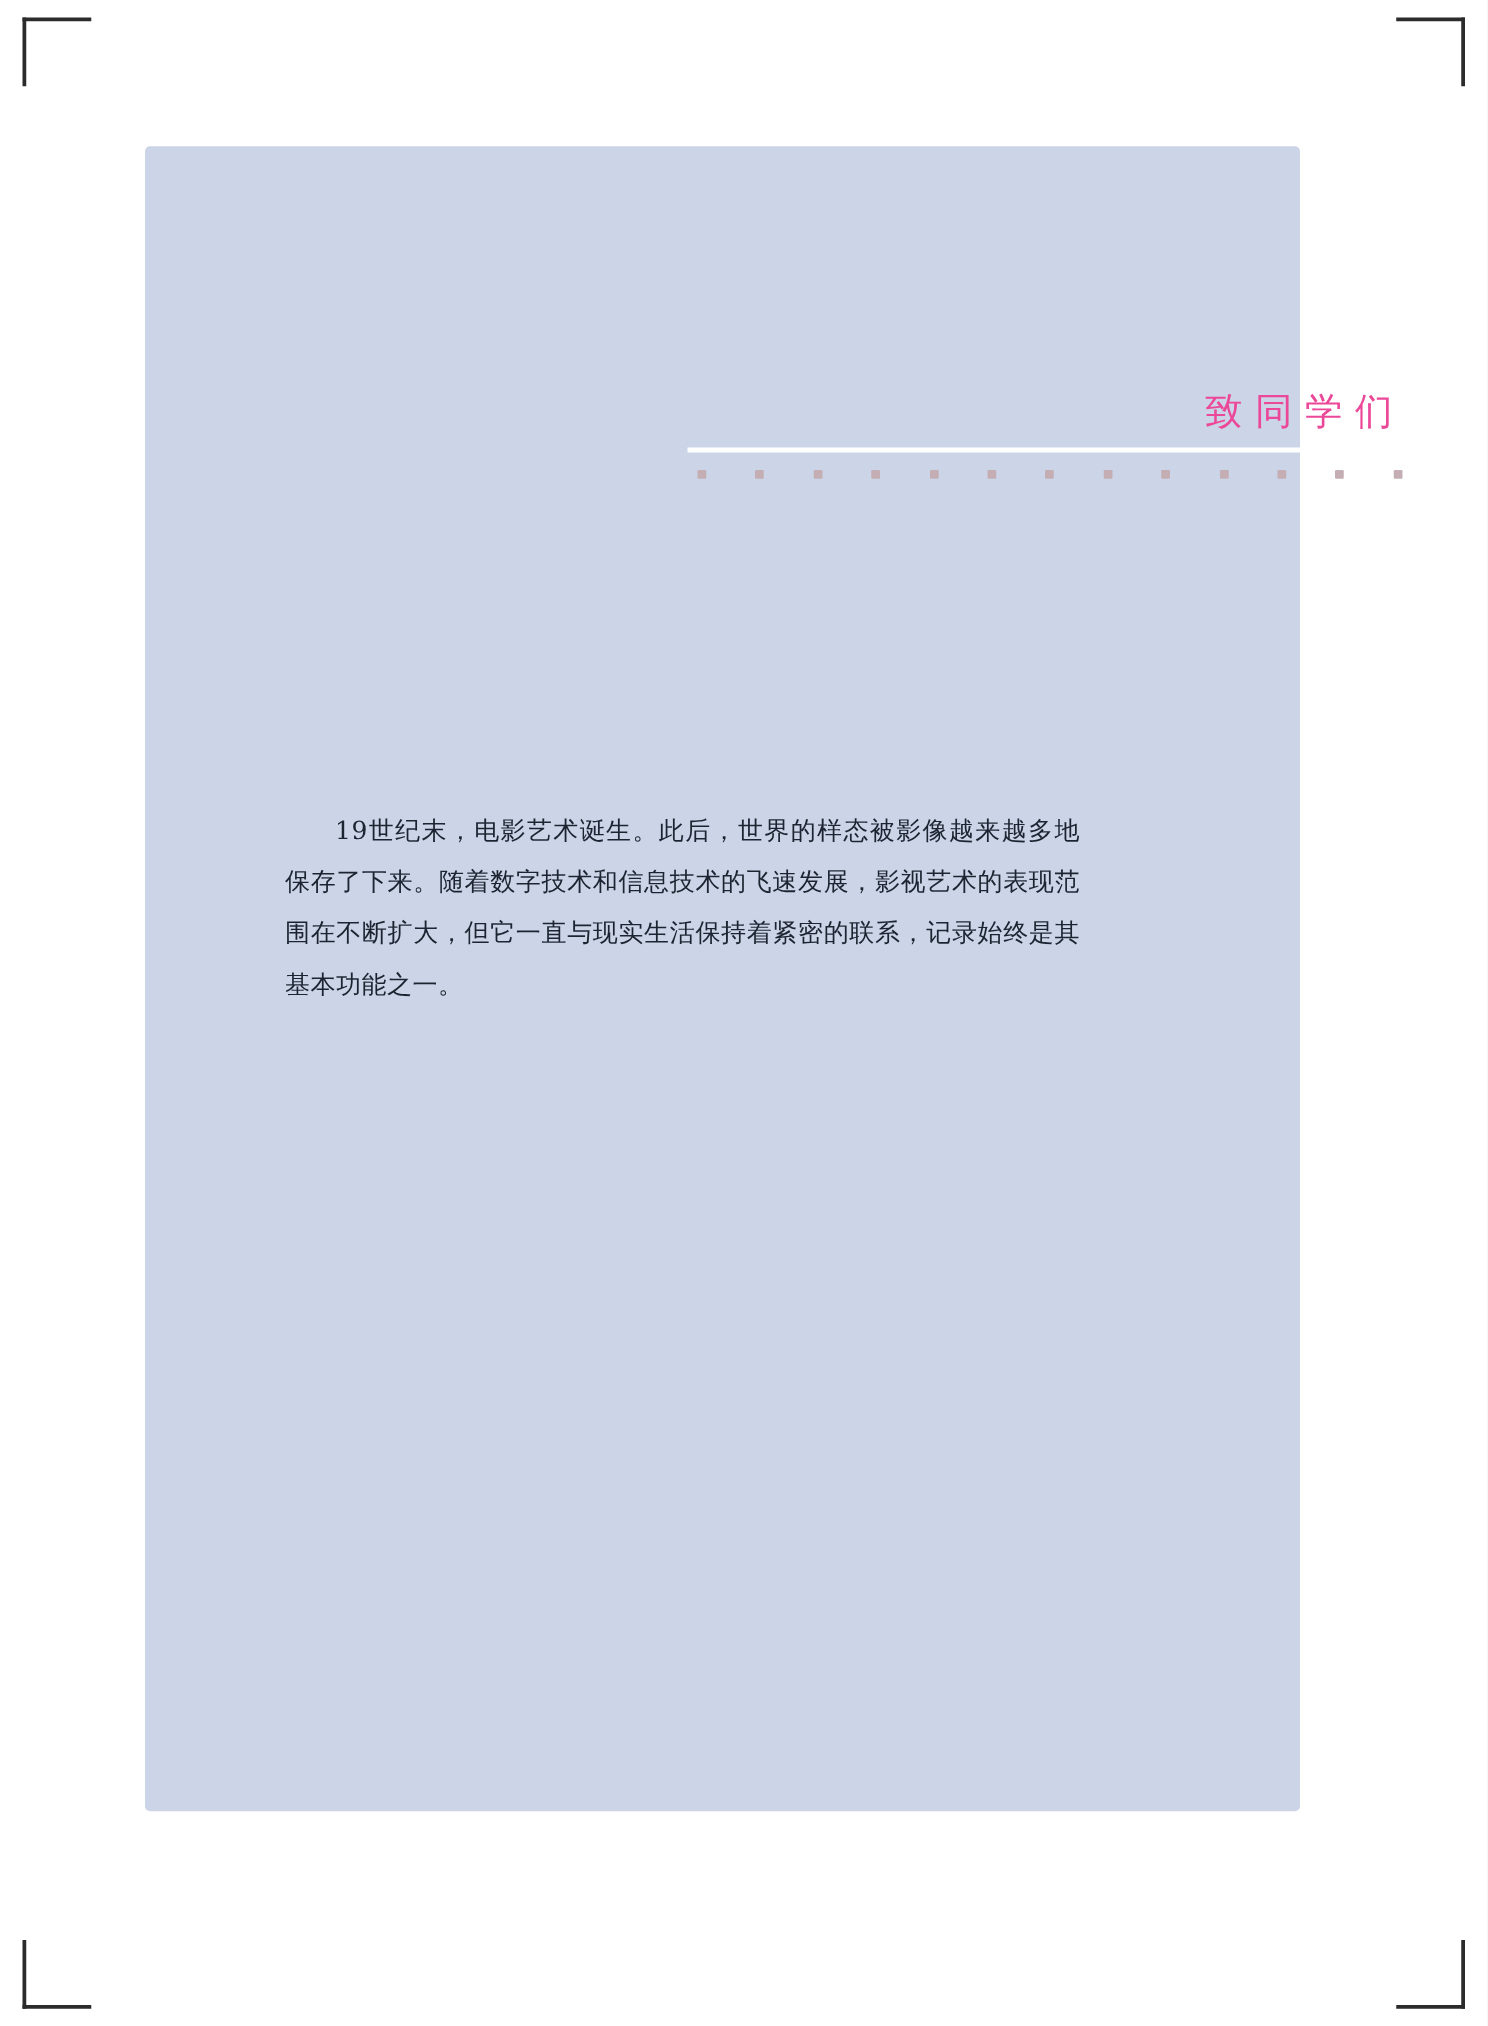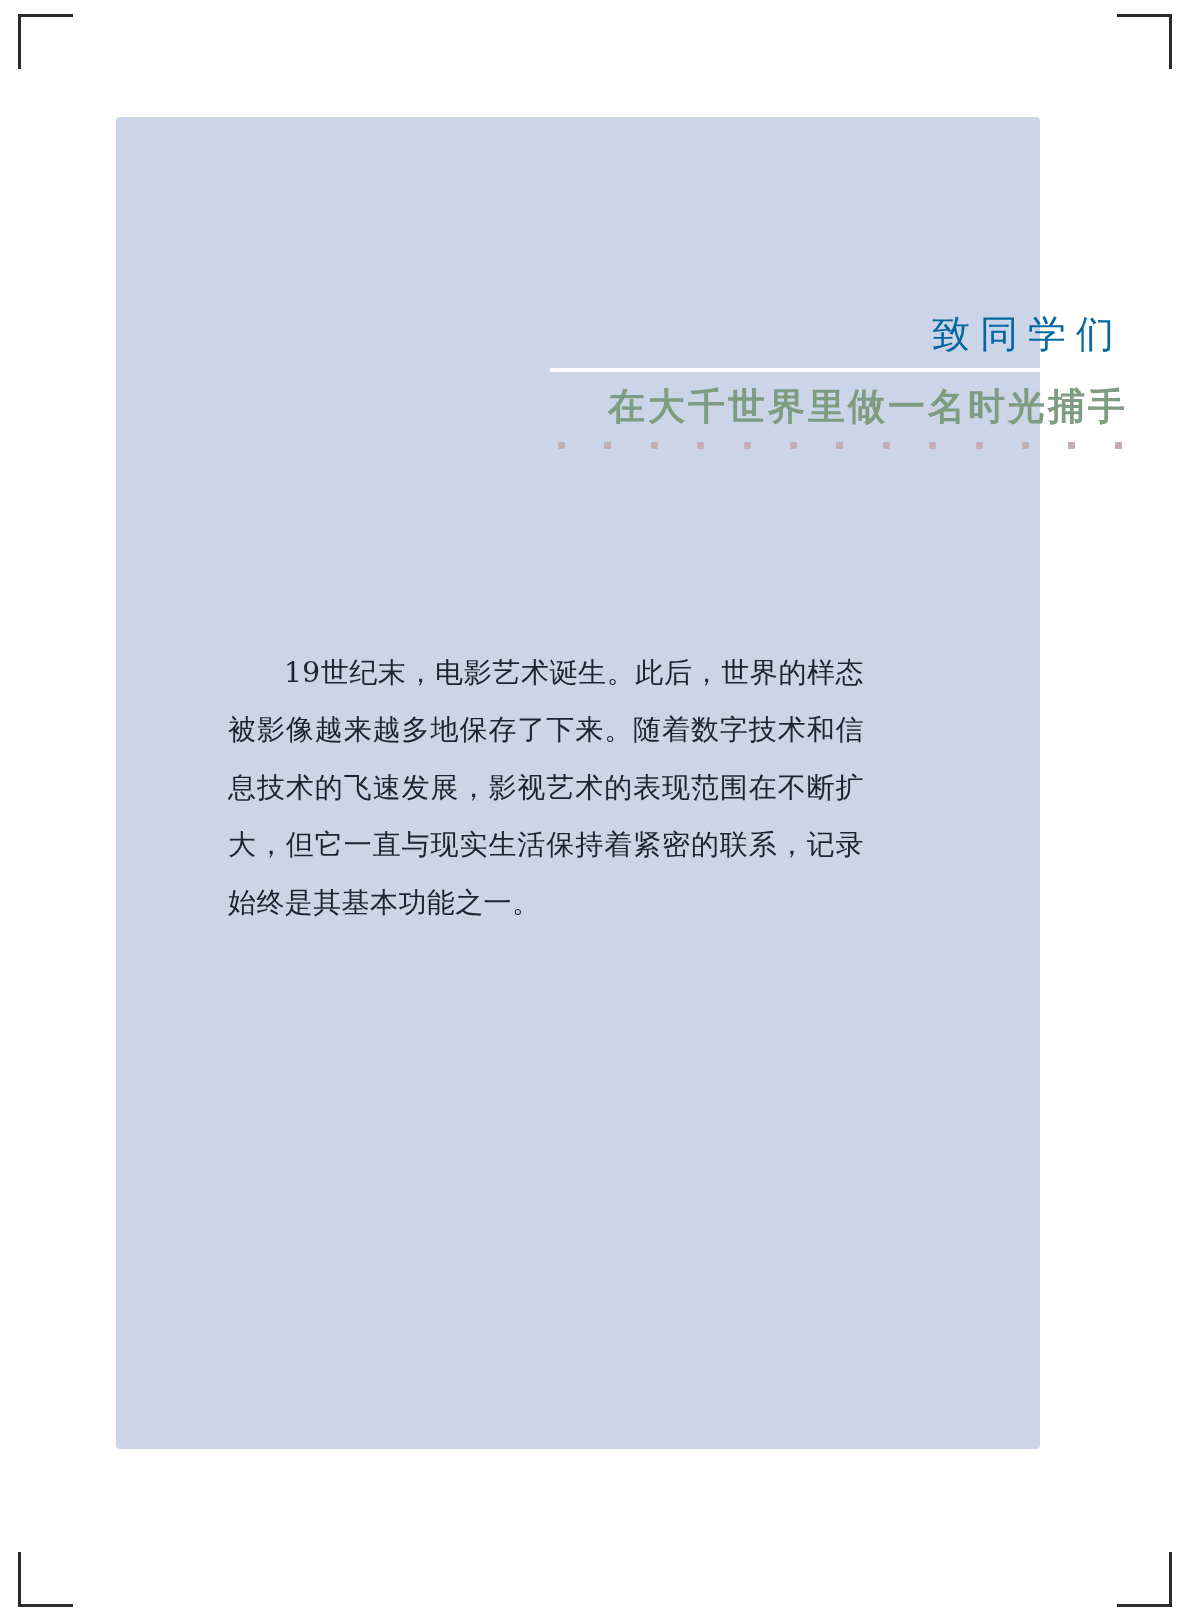--- a/index.html
+++ b/index.html
@@ -44,23 +44,23 @@
   
   .title-block {
     position: absolute;
     right: 62px;
     top: 312px;
     width: 578px;
     text-align: right;
   }
   .title-main {
     font-family: "DejaVu Serif", serif;
-    font-size: 38px;
+    font-size: 30px;
     letter-spacing: 10px;
-    color: #0369a1;
+    color: #ec4899;
     line-height: 1.2;
     padding-right: 4px;
   }
   .title-rule {
     margin-top: 10px;
     height: 4px;
     background: #ffffff;
     width: 100%;
   }
   .title-sub {
@@ -89,21 +89,21 @@
   
   .body-text {
     position: absolute;
     left: 228px;
     top: 644px;
     width: 636px;
   }
   .body-text p {
     margin: 0 0 30px 0;
     font-family: "DejaVu Serif", serif;
-    font-size: 28px;
+    font-size: 20px;
     line-height: 2.05;
     color: #1b2430;
     text-indent: 2em;
     text-align: justify;
     letter-spacing: 0.4px;
   }
   .body-text p:last-child { margin-bottom: 0; }
 </style>
 </head>
 <body>
@@ -113,21 +113,20 @@
   <div class="crop tl"></div>
   <div class="crop tr"></div>
   <div class="crop bl"></div>
   <div class="crop br"></div>
 
   <div class="card"></div>
 
   <div class="title-block">
     <div class="title-main">致同学们</div>
     <div class="title-rule"></div>
-    <div class="title-sub">在大千世界里做一名时光捕手</div>
     <div class="dot-row">
       <i></i>
       <i></i>
       <i></i>
       <i></i>
       <i></i>
       <i></i>
       <i></i>
       <i></i>
       <i></i>

